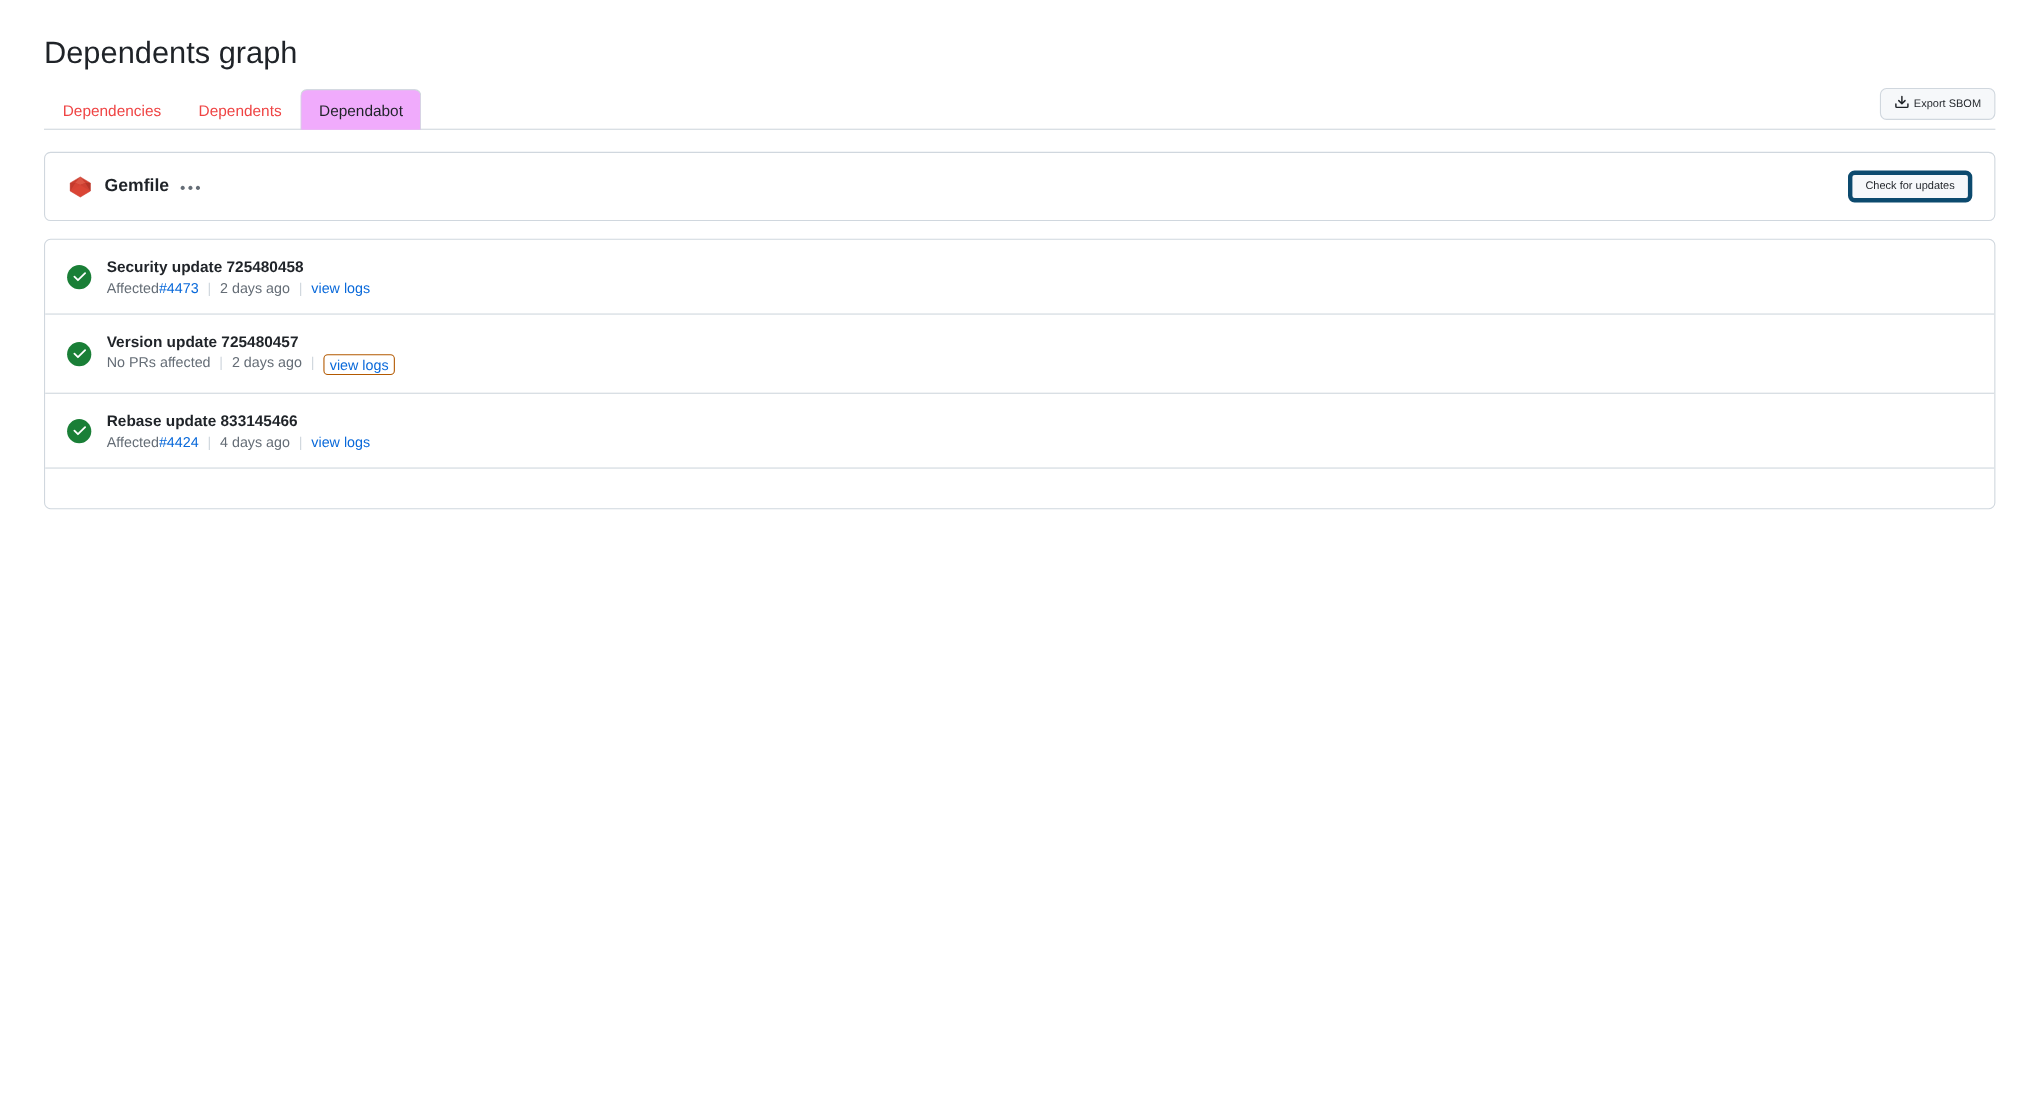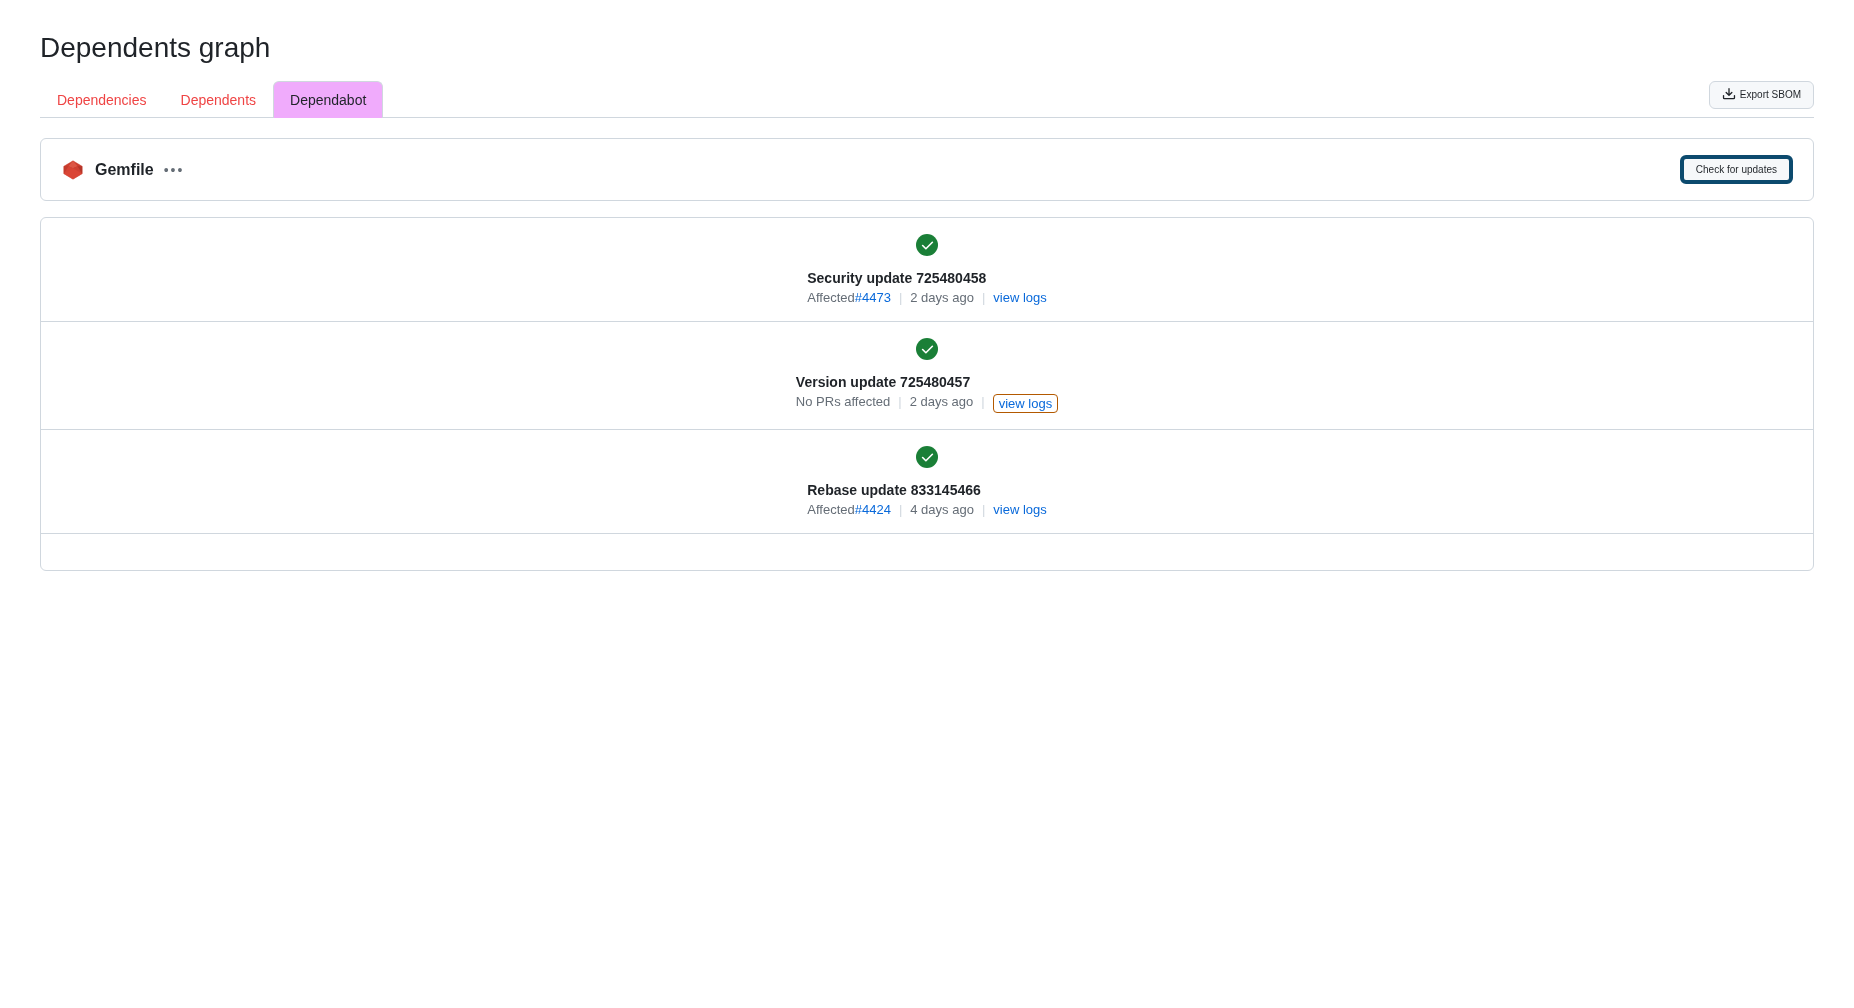--- a/index.html
+++ b/index.html
@@ -114,21 +114,20 @@
       font-weight: 600;
       font-size: 14px;
       border-bottom: 1px solid #d0d7de;
     }
     .job-row {
       display: flex;
       align-items: center;
       gap: 14px;
       padding: 16px 20px;
       border-bottom: 1px solid #d0d7de;
-      flex-direction: column;
     }
     .job-row:last-child {
       border-bottom: none;
     }
     .check-icon {
       width: 22px;
       height: 22px;
       border-radius: 50%;
       background: #1a7f37;
       display: flex;

